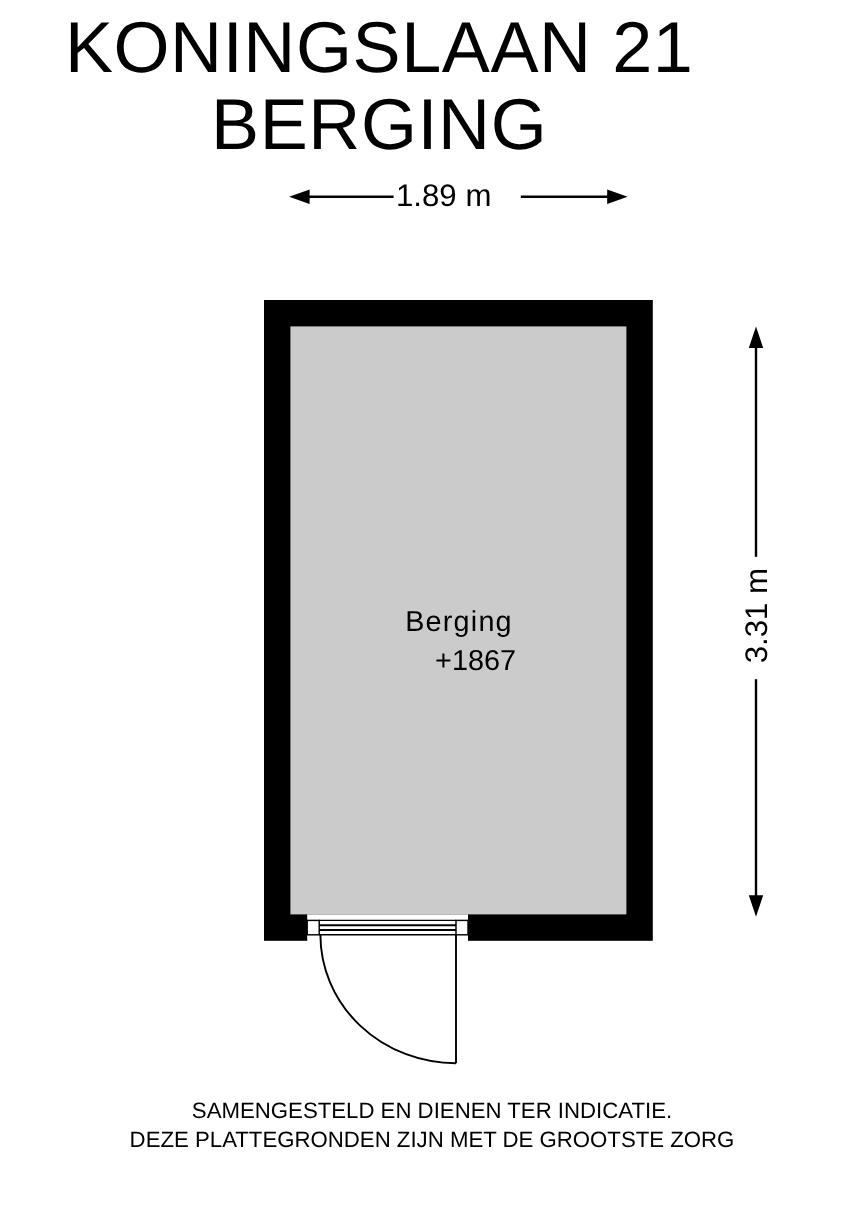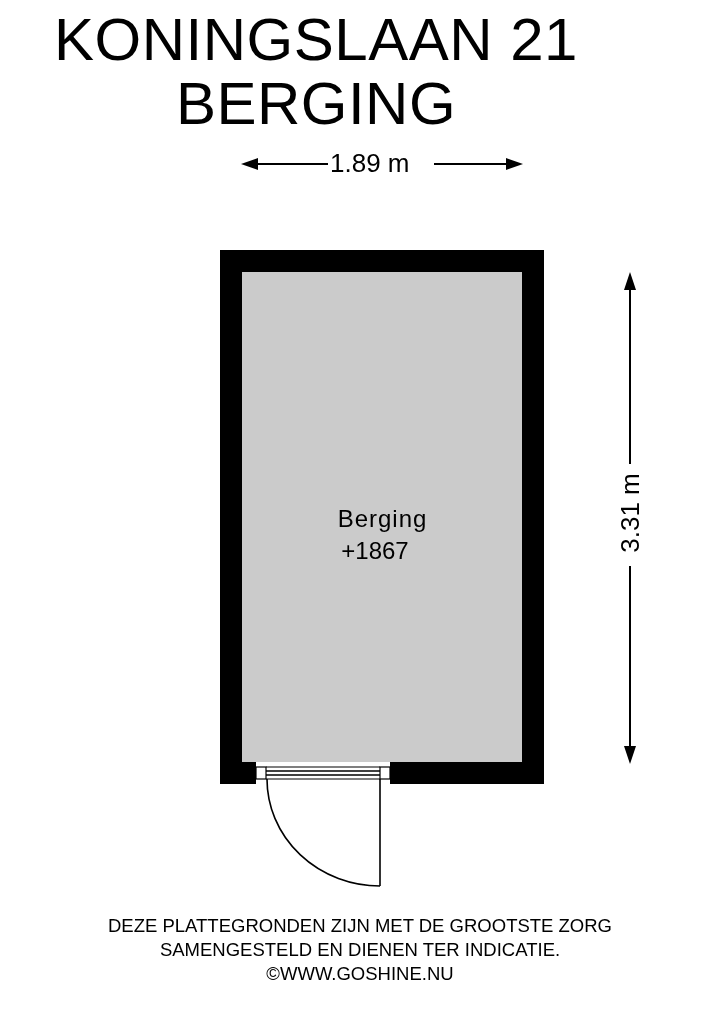--- a/index.html
+++ b/index.html
@@ -61,21 +61,21 @@
       text-align: center;
       font-size: 24px;
       line-height: 28px;
       letter-spacing: 1px;
     }
     .room-code {
       position: absolute;
       left: 320px;
       top: 537px;
       width: 110px;
-      text-align: center;
+      text-align: right;
       font-size: 24px;
       line-height: 28px;
     }
     .footer {
       position: absolute;
       left: 0;
       top: 914px;
       width: 720px;
       text-align: center;
       font-size: 18.5px;
@@ -127,16 +127,15 @@
   </g>
 </svg>
 
 <div class="dim-h-label">1.89 m</div>
 <div class="dim-v-label">3.31 m</div>
 
 <div class="room-name">Berging</div>
 <div class="room-code">+1867</div>
 
 <div class="footer">
+  <div>SAMENGESTELD EN DIENEN TER INDICATIE.</div>
   <div>DEZE PLATTEGRONDEN ZIJN MET DE GROOTSTE ZORG</div>
-  <div>SAMENGESTELD EN DIENEN TER INDICATIE.</div>
-  <div>©WWW.GOSHINE.NU</div>
 </div>
 
 </body></html>

